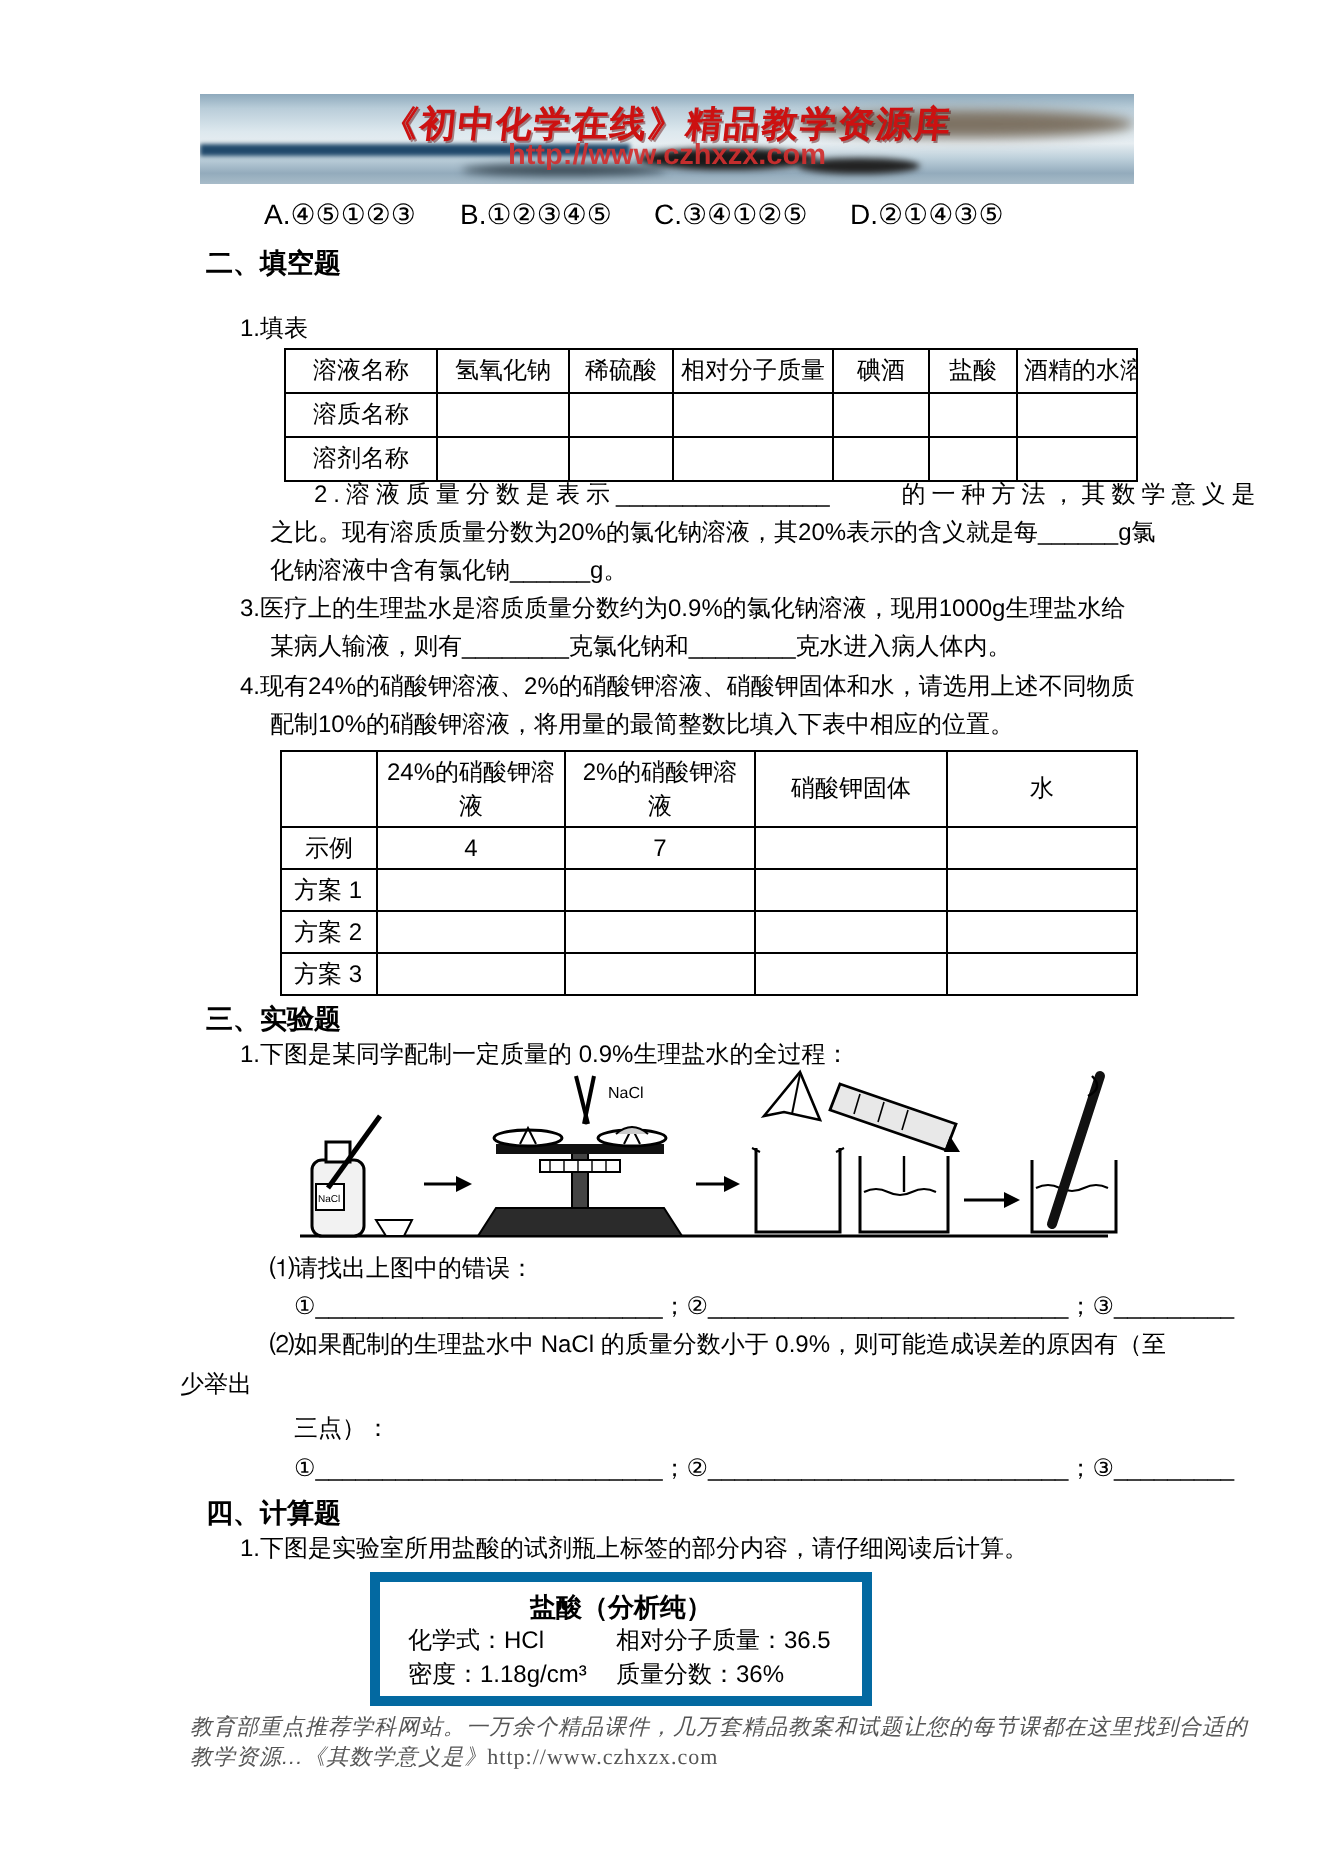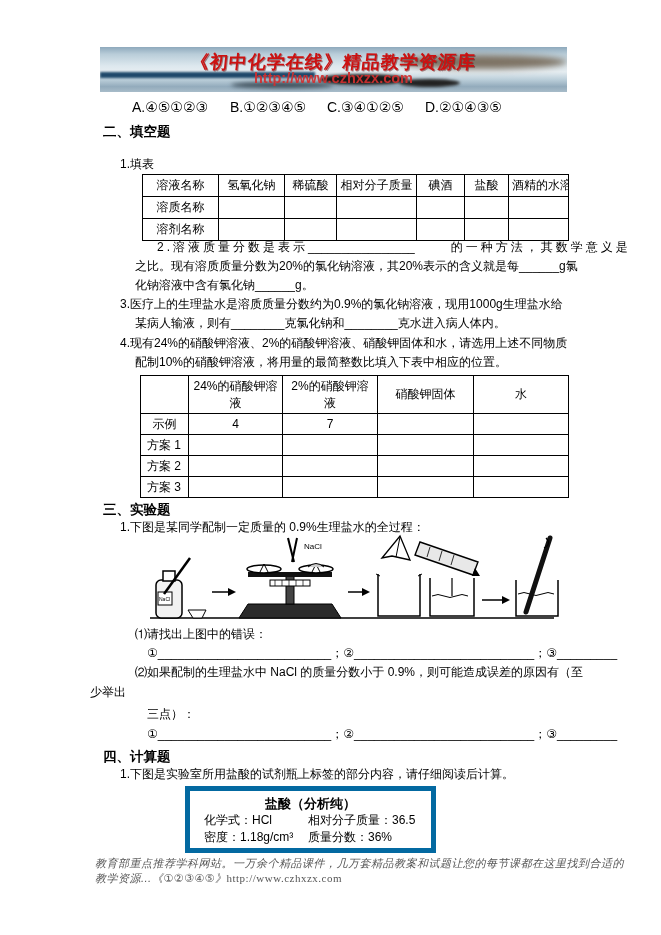--- a/index.html
+++ b/index.html
@@ -265,16 +265,16 @@
   <div class="label-box">
     <div class="label-title">盐酸（分析纯）</div>
     <span class="label-cell" style="left:14px;top:21px;">化学式：HCl</span>
     <span class="label-cell" style="left:118px;top:21px;">相对分子质量：36.5</span>
     <span class="label-cell" style="left:14px;top:38px;">密度：1.18g/cm³</span>
     <span class="label-cell" style="left:118px;top:38px;">质量分数：36%</span>
   </div>
 
   <div class="abs footer-line" style="left:95px;top:856px;">教育部重点推荐学科网站。一万余个精品课件，几万套精品教案和试题让您的每节课都在这里找到合适的</div>
   <div class="abs footer-line" style="left:95px;top:871px;">
-    <span>教学资源...《①②③④⑤》</span><span class="footer-url">http://www.czhxzx.com</span>
+    <span>教学资源...《其数学意义是》</span><span class="footer-url">http://www.czhxzx.com</span>
   </div>
 
 </div>
 
 </body></html>

